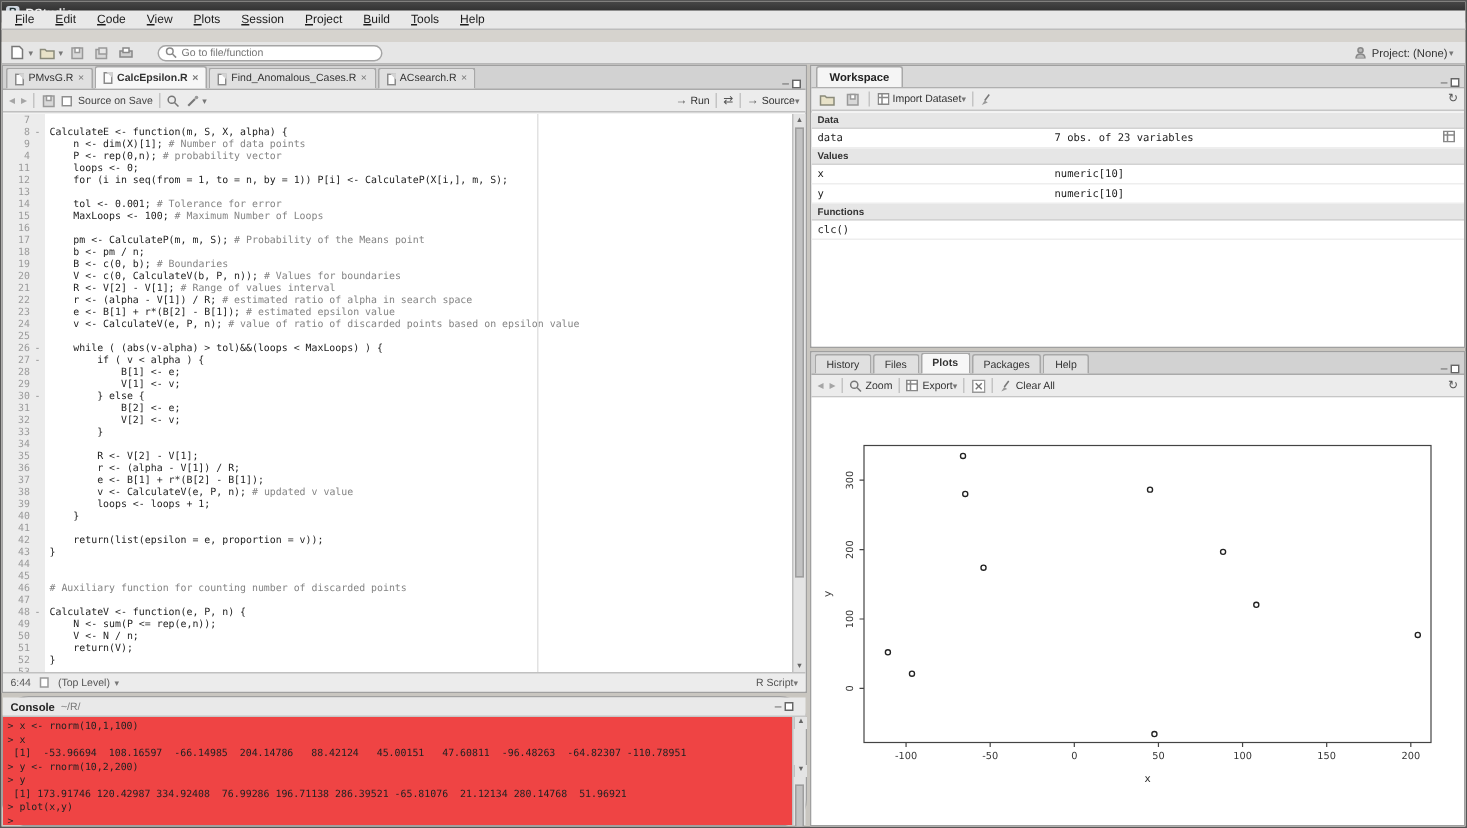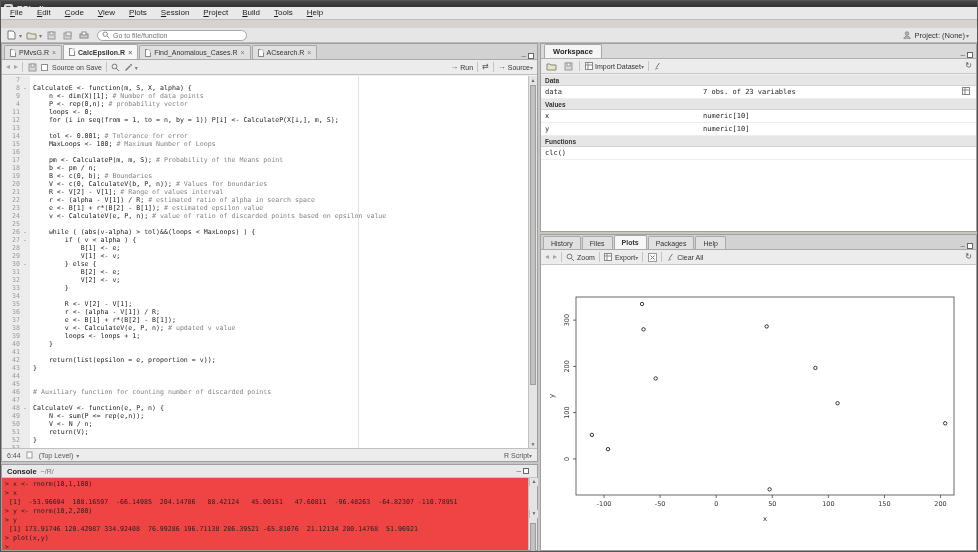--- a/index.html
+++ b/index.html
@@ -19,31 +19,31 @@
   .menubar { position:absolute; left:0; top:6px; right:0; height:13px; background:#e9e9e9;
     border-bottom:1px solid #bdbdbd; display:flex; align-items:center; padding-left:2px; }
   .menu-item { font-size:8px; padding:0 7px; line-height:12px; cursor:default; }
   .menu-item::first-letter { text-decoration:underline; }
   .main-toolbar { position:absolute; left:0; top:27px; right:0; height:15px; background:#e6e6e6;
     border-bottom:1px solid #b8b8b8; display:flex; align-items:center; padding:0 4px; gap:3px; }
   .tb-ico { display:inline-flex; align-items:center; justify-content:center; width:13px; height:12px; }
   .tb-ico svg { display:block; }
   .dd { font-size:6px; color:#777; margin-left:-2px; }
   .goto-box { width:150px; height:11px; background:#fff; border:1px solid #a5a5a5; border-radius:6px;
-    display:flex; align-items:center; gap:3px; padding:0 4px; margin-left:4px; }
+    display:flex; align-items:center; gap:3px; padding:0 4px; margin-left:12px; }
   .goto-box input { border:none; outline:none; width:120px; font-size:7px; color:#444;
     font-family:"Liberation Sans",sans-serif; background:transparent; }
   .spacer { flex:1; }
   .project-btn { display:flex; align-items:center; gap:3px; font-size:7.5px; color:#333; padding-right:4px; }
 
   
   .content { position:absolute; left:0; top:42px; right:0; bottom:0; background:#c9c6c0; }
   .pane { position:absolute; background:#f2f2f2; border:1px solid #a0a0a0; }
   #editor-pane  { left:0; top:0; width:537px; height:419px; }
-  #console-pane { left:0; top:421px; width:537px; bottom:0; }
+  #console-pane { left:0; top:421px; width:537px; bottom:0;border-radius:18px; }
   #workspace-pane { left:539px; top:0; right:0; height:189px; }
   #plots-pane   { left:539px; top:191px; right:0; bottom:0; }
 
   .pane-minmax { display:flex; gap:2px; margin-left:auto; margin-right:3px; align-items:center; }
   .mm-min { font-size:8px; color:#555; line-height:6px; }
   .mm-max { width:6px; height:6px; border:1px solid #666; background:#fff; }
 
   
   .tabs-row { height:16px; background:#d2d2d2; border-bottom:1px solid #aaa; display:flex; align-items:flex-end; padding-left:2px; }
   .tab { height:14px; display:flex; align-items:center; gap:3px; padding:0 5px; margin-right:1px;

